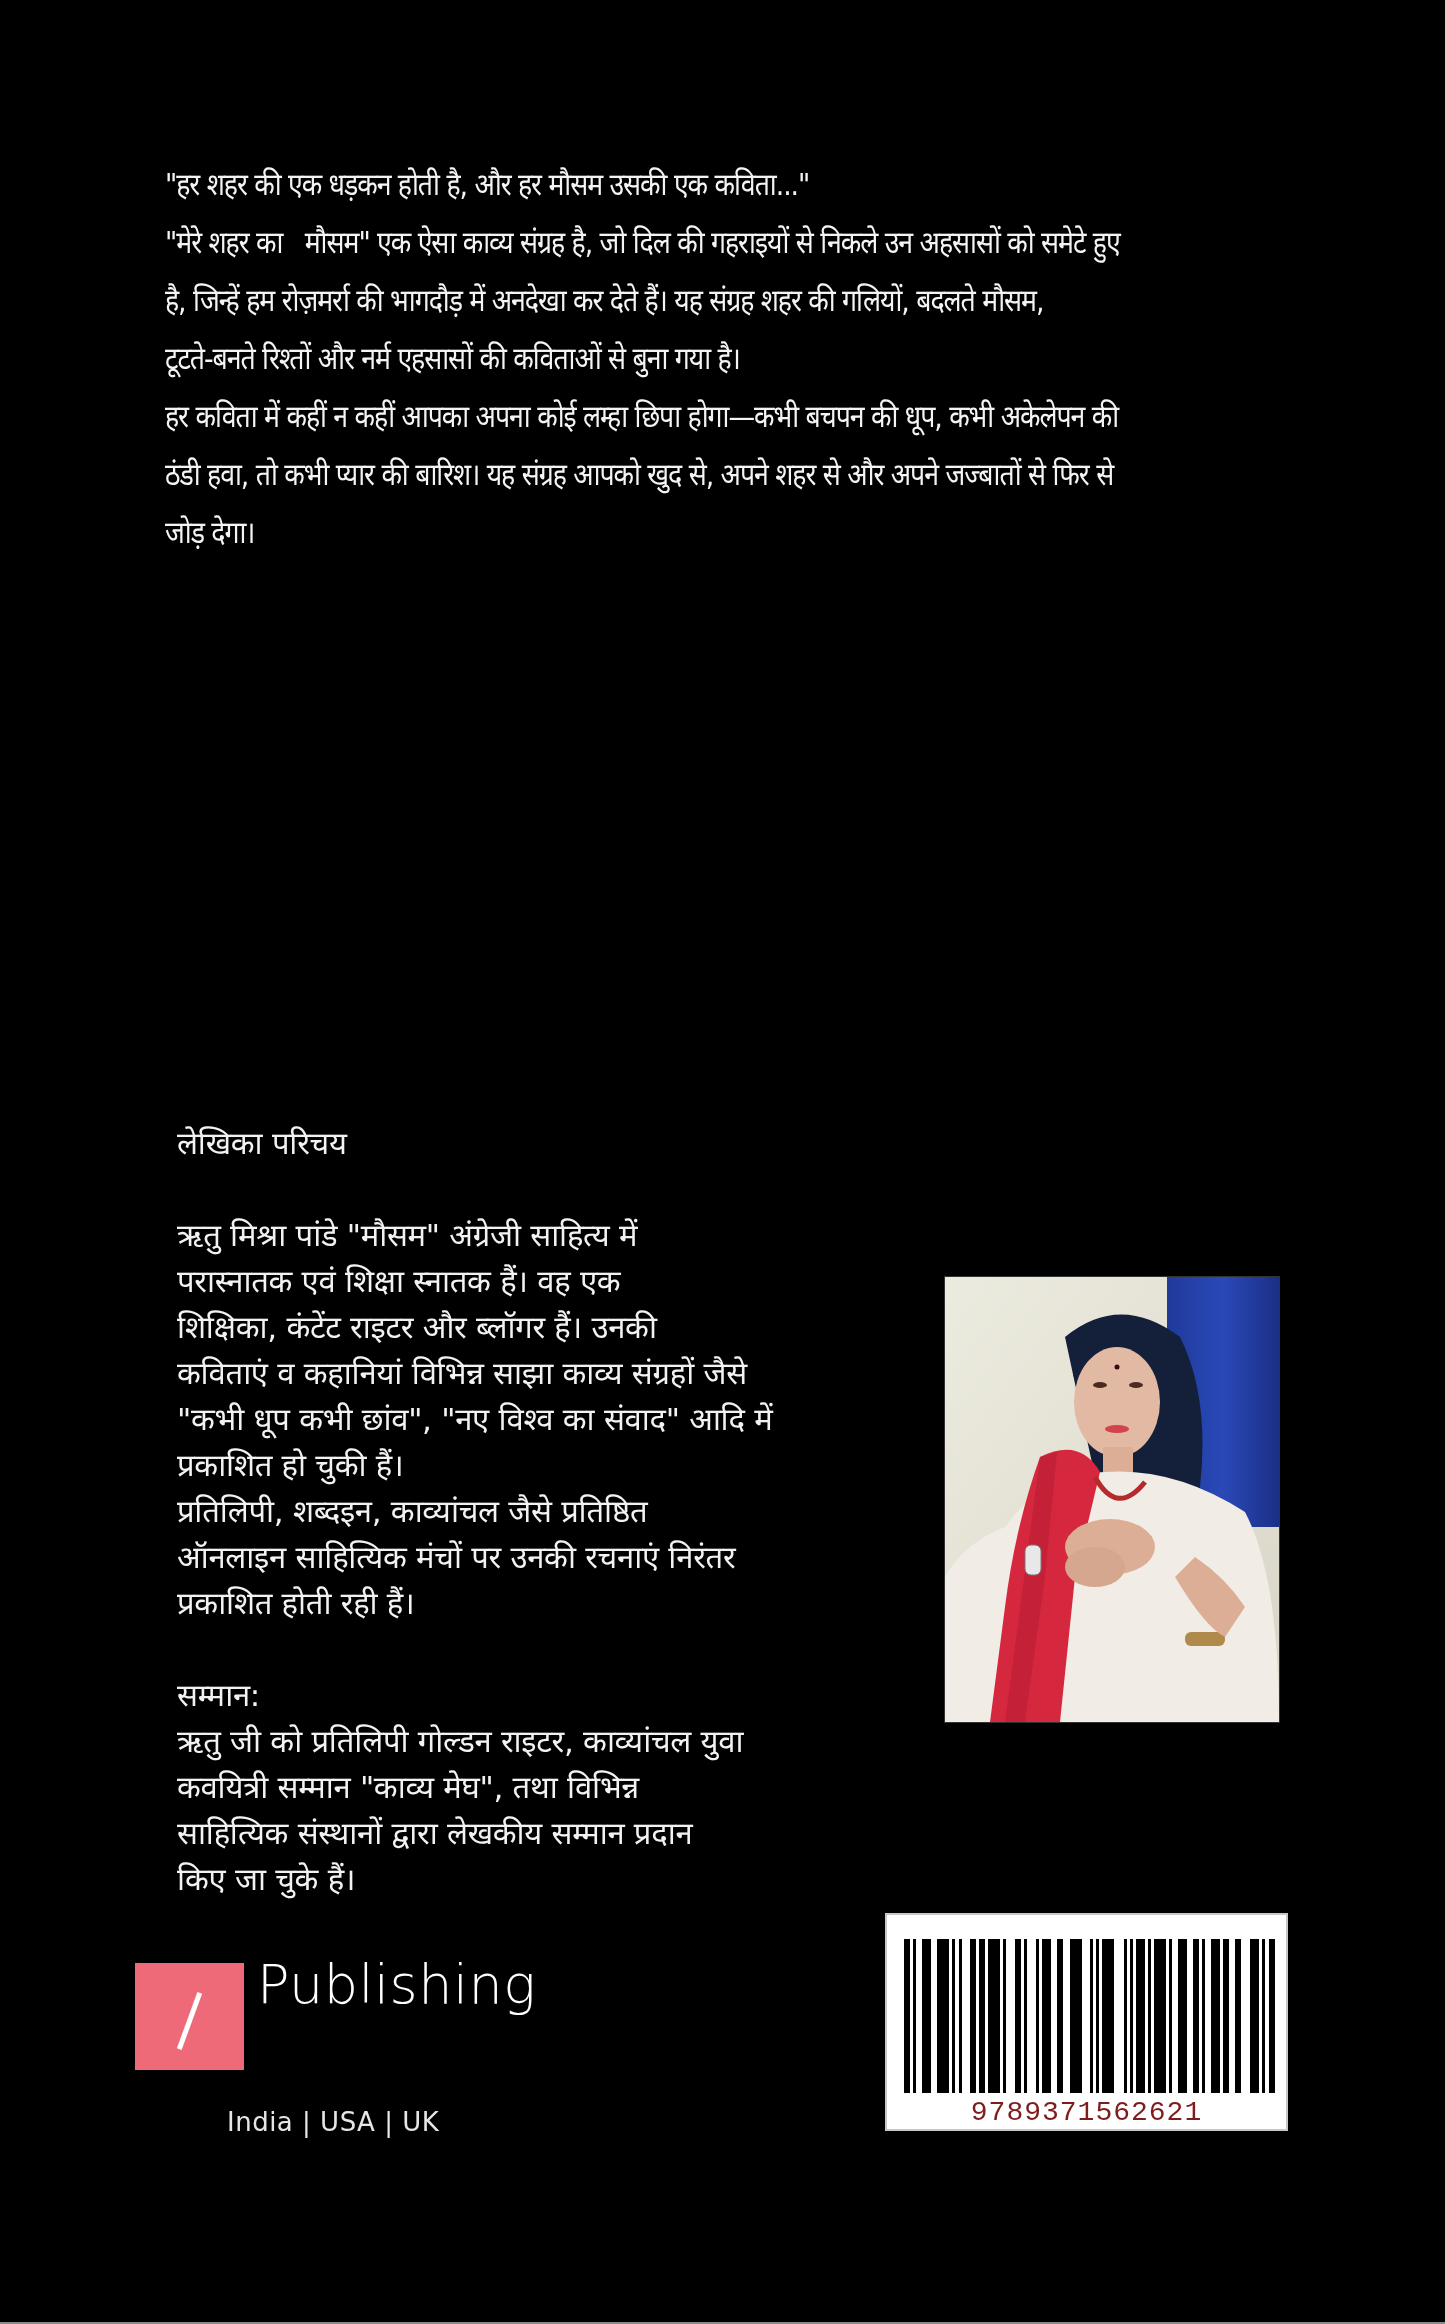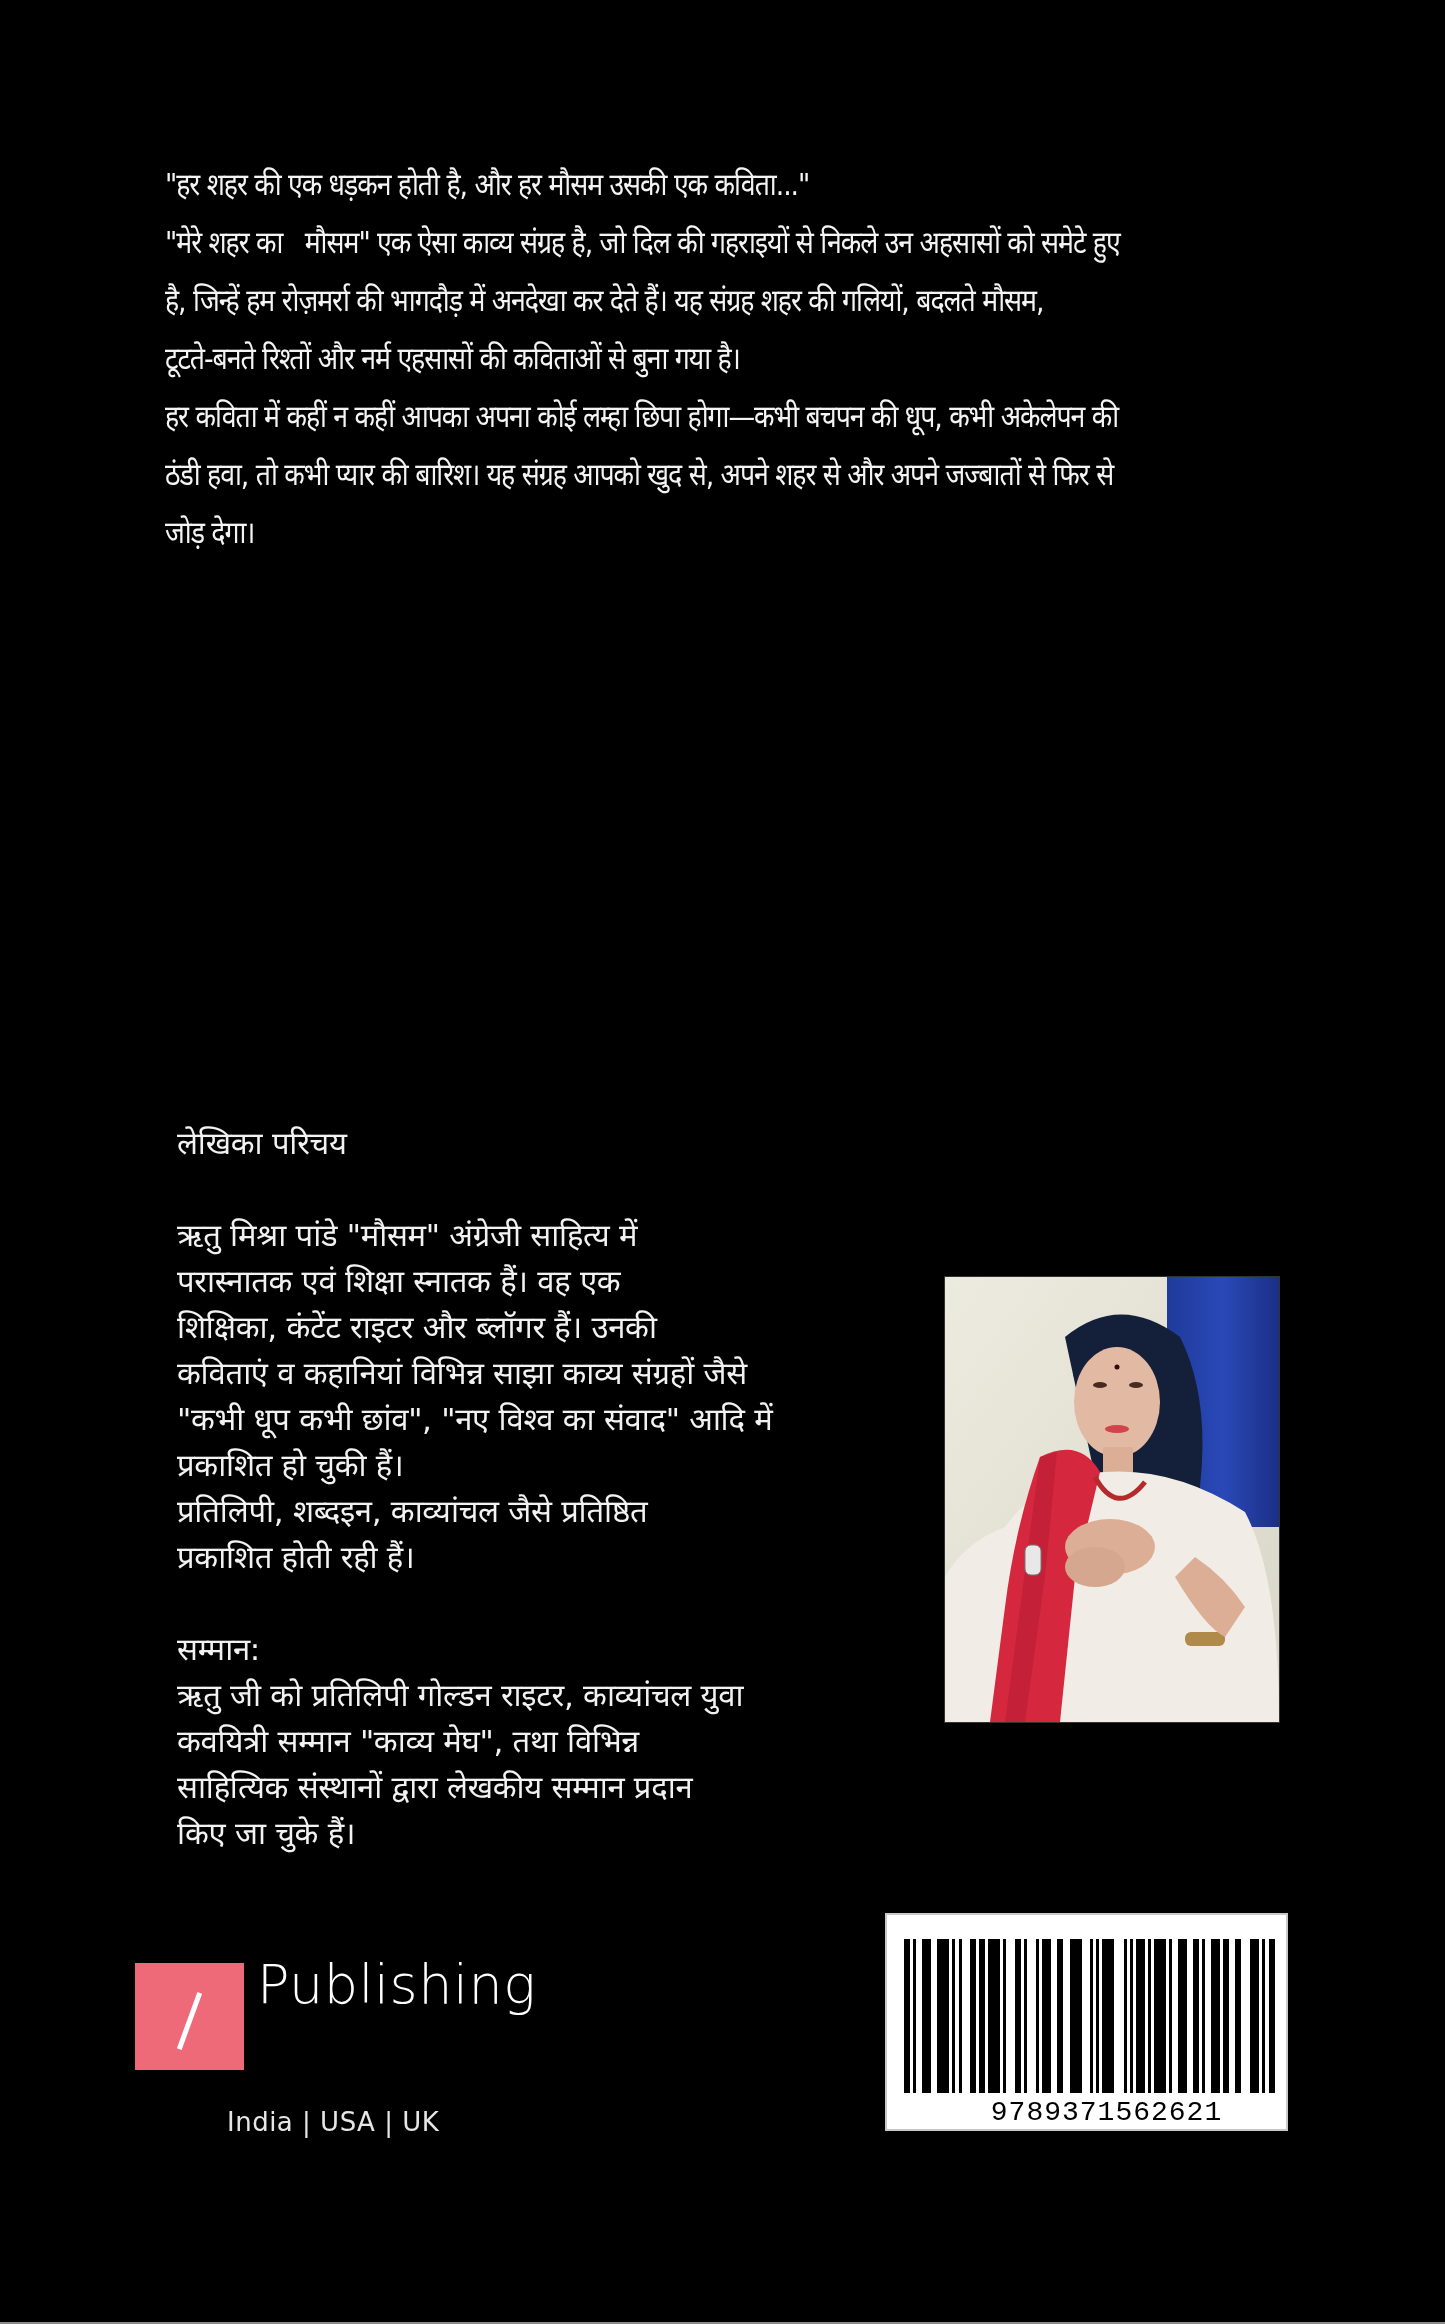--- a/index.html
+++ b/index.html
@@ -168,22 +168,21 @@
   }
   .barcode-number {
     position: absolute;
     left: 0;
     width: 100%;
     top: 182px;
     text-align: center;
     font-family: "Liberation Mono", monospace;
     font-size: 28px;
     letter-spacing: 1px;
-    color: #000000;
-    padding-left: 20px;
+    color: #7f1d1d;
   }
 </style>
 </head>
 <body>
 
 <div class="page">
 
   <div class="blurb">
     <span class="blurb-line">"हर शहर की एक धड़कन होती है, और हर मौसम उसकी एक कविता..."</span>
     <span class="blurb-line">"मेरे शहर का   मौसम" एक ऐसा काव्य संग्रह है, जो दिल की गहराइयों से निकले उन अहसासों को समेटे हुए</span>
@@ -198,20 +197,21 @@
   <div class="bio">
     <span class="bio-line">लेखिका परिचय</span>
     <span class="bio-gap"></span>
     <span class="bio-line">ऋतु मिश्रा पांडे "मौसम" अंग्रेजी साहित्य में</span>
     <span class="bio-line">परास्नातक एवं शिक्षा स्नातक हैं। वह एक</span>
     <span class="bio-line">शिक्षिका, कंटेंट राइटर और ब्लॉगर हैं। उनकी</span>
     <span class="bio-line">कविताएं व कहानियां विभिन्न साझा काव्य संग्रहों जैसे</span>
     <span class="bio-line">"कभी धूप कभी छांव", "नए विश्व का संवाद" आदि में</span>
     <span class="bio-line">प्रकाशित हो चुकी हैं।</span>
     <span class="bio-line">प्रतिलिपी, शब्दइन, काव्यांचल जैसे प्रतिष्ठित</span>
+    <span class="bio-line">ऑनलाइन साहित्यिक मंचों पर उनकी रचनाएं निरंतर</span>
     <span class="bio-line">प्रकाशित होती रही हैं।</span>
     <span class="bio-gap"></span>
     <span class="bio-line">सम्मान:</span>
     <span class="bio-line">ऋतु जी को प्रतिलिपी गोल्डन राइटर, काव्यांचल युवा</span>
     <span class="bio-line">कवयित्री सम्मान "काव्य मेघ", तथा विभिन्न</span>
     <span class="bio-line">साहित्यिक संस्थानों द्वारा लेखकीय सम्मान प्रदान</span>
     <span class="bio-line">किए जा चुके हैं।</span>
   </div>
 
   <div class="author-photo" role="img" aria-label="Author portrait">

